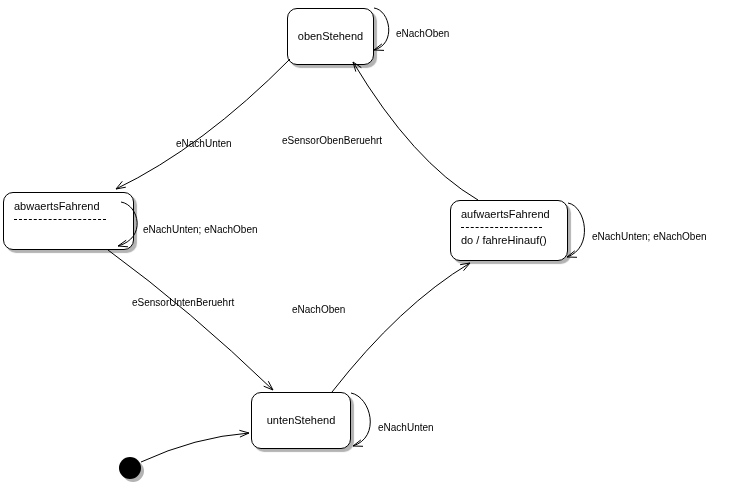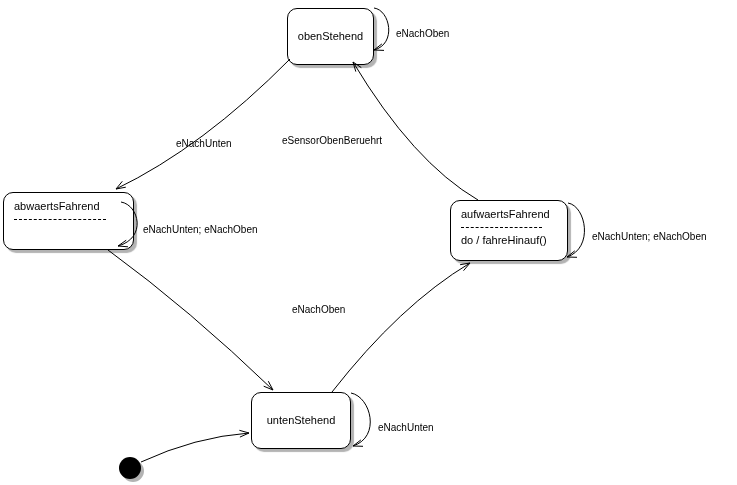--- a/index.html
+++ b/index.html
@@ -134,16 +134,17 @@
     <polyline points="239.4,430.3 249,433 239.9,437.1"></polyline>
     <circle cx="133" cy="471" r="11" fill="#b3b3b3" stroke="none"></circle>
     <circle cx="130" cy="468" r="11" fill="#000000" stroke="none"></circle>
   </svg>
 
   <span class="edge-label" id="lbl-loop-oben">eNachOben</span>
   <span class="edge-label" id="lbl-oben-abwaerts">eNachUnten</span>
   <span class="edge-label" id="lbl-aufwaerts-oben">eSensorObenBeruehrt</span>
   <span class="edge-label" id="lbl-loop-abwaerts">eNachUnten; eNachOben</span>
   <span class="edge-label" id="lbl-loop-aufwaerts">eNachUnten; eNachOben</span>
+  <span class="edge-label" id="lbl-abwaerts-unten">eSensorUntenBeruehrt</span>
   <span class="edge-label" id="lbl-unten-aufwaerts">eNachOben</span>
   <span class="edge-label" id="lbl-loop-unten">eNachUnten</span>
 
 </div>
 
 </body></html>

